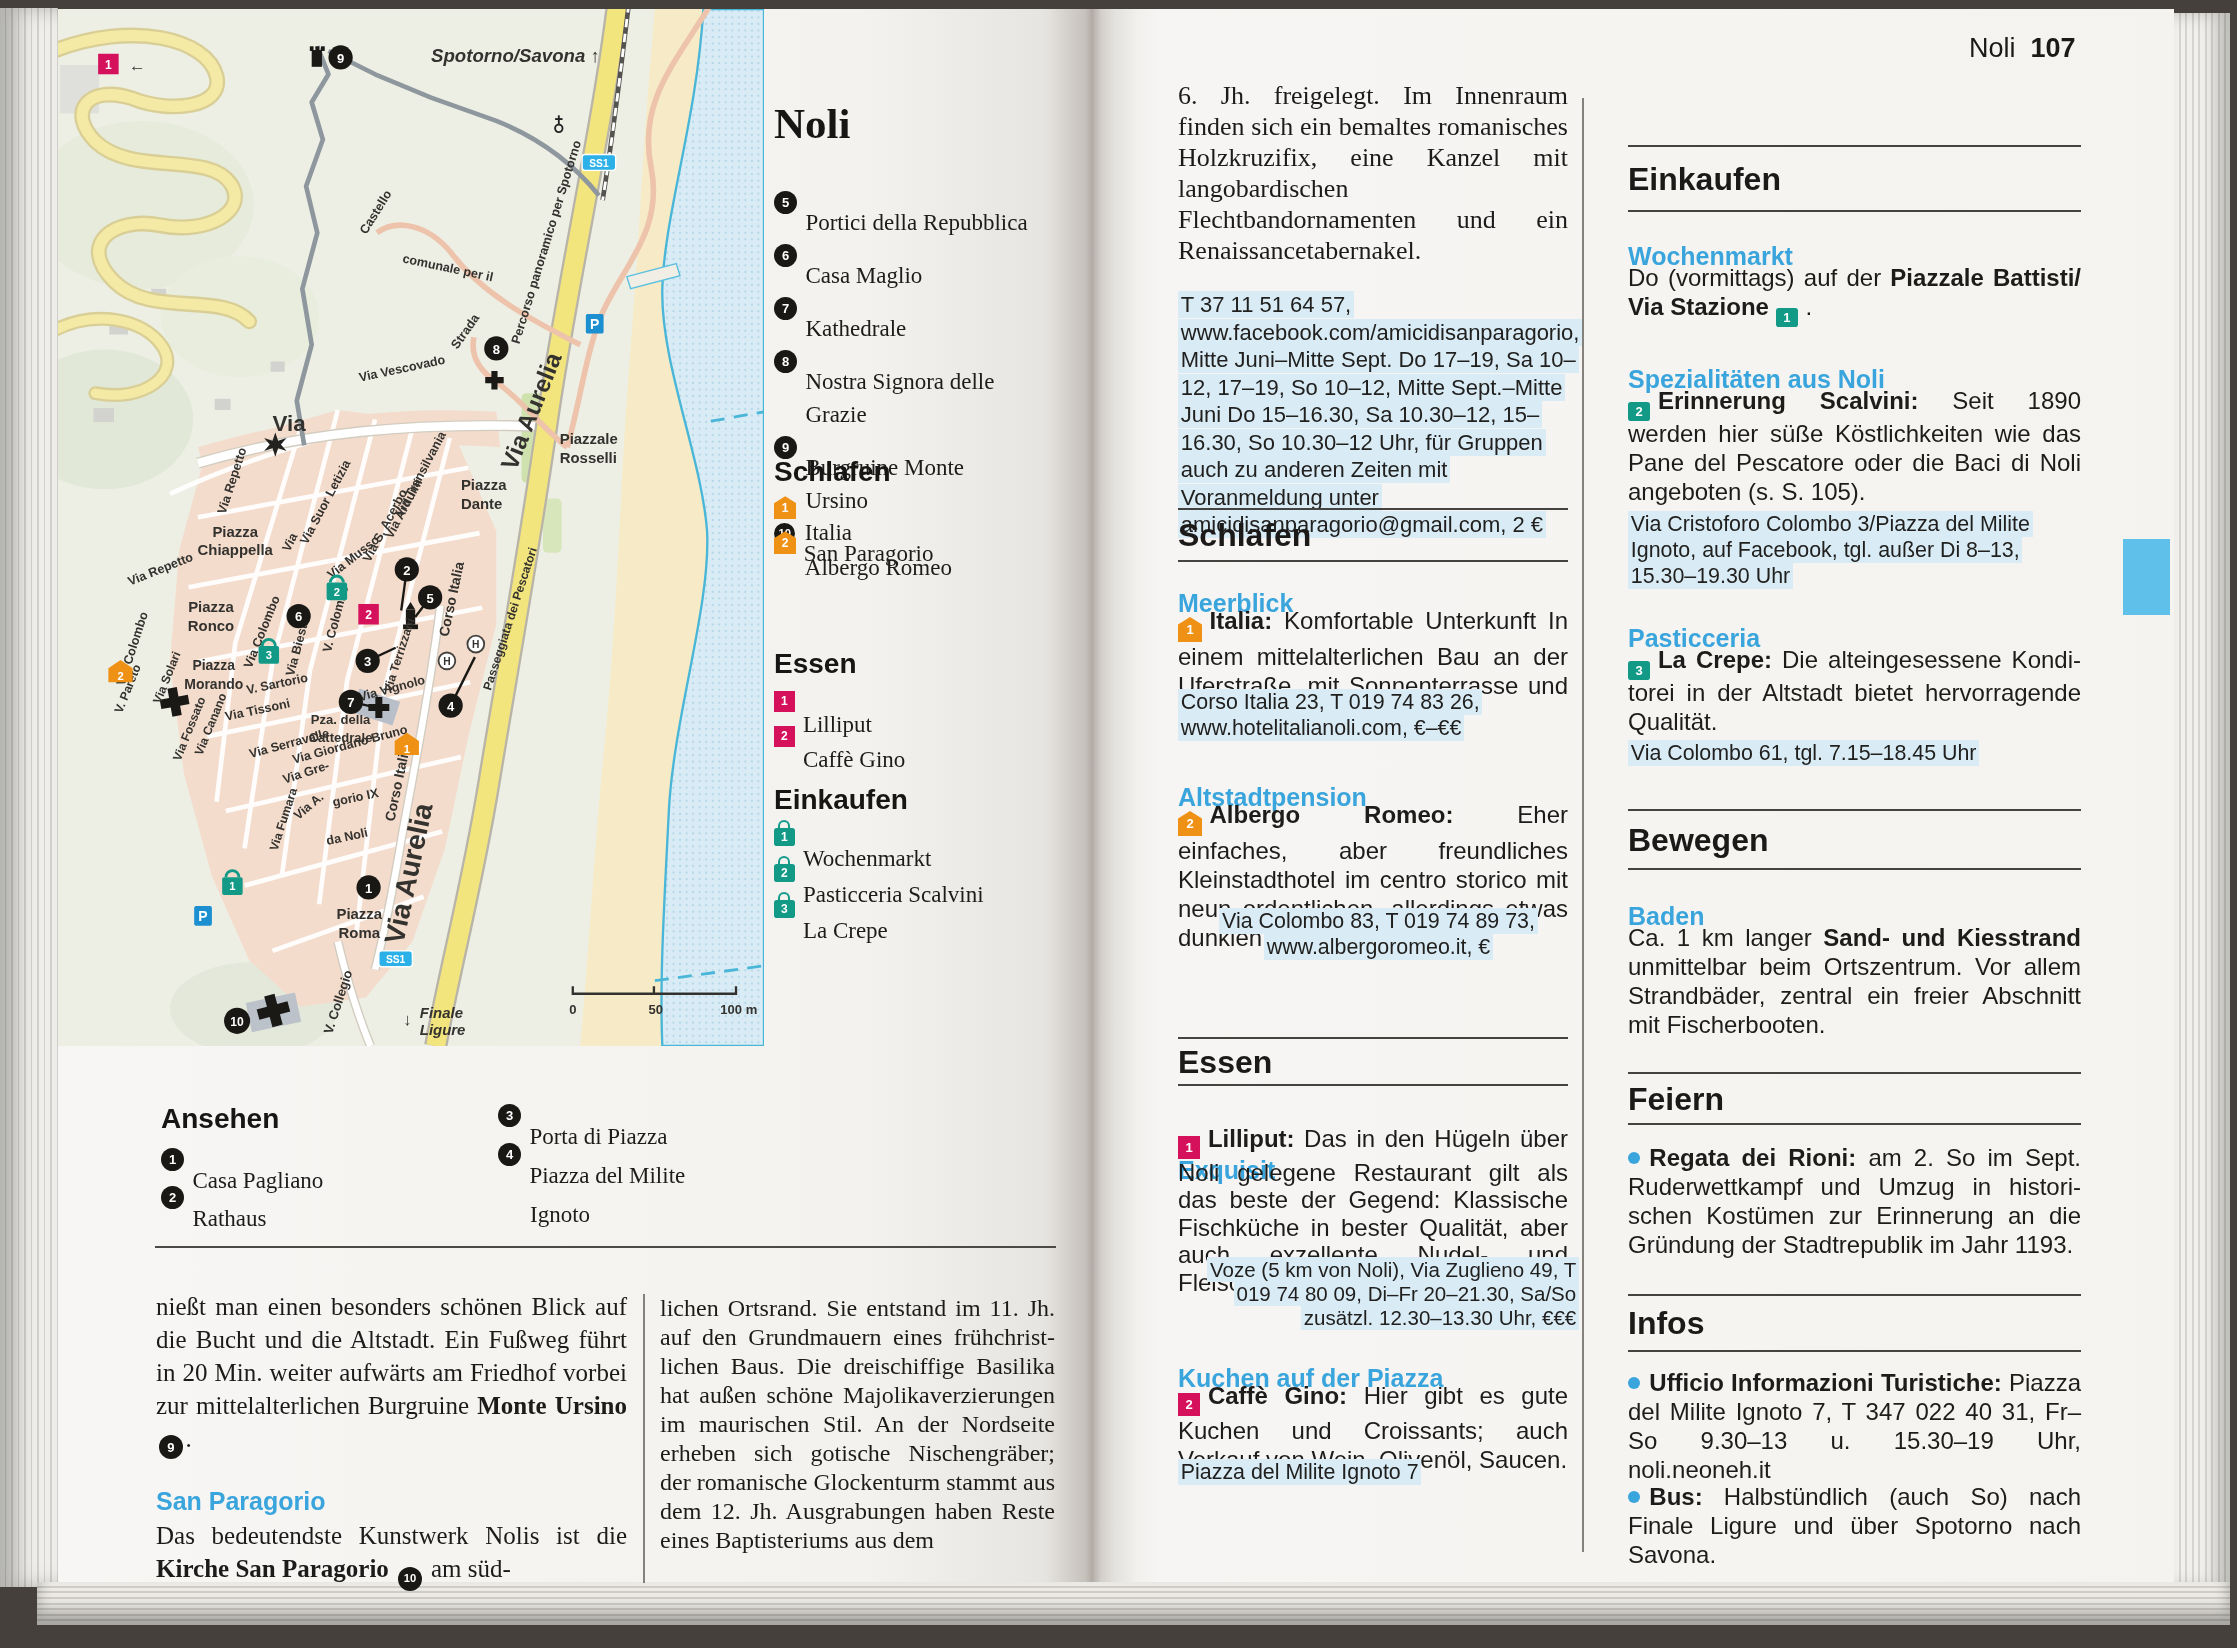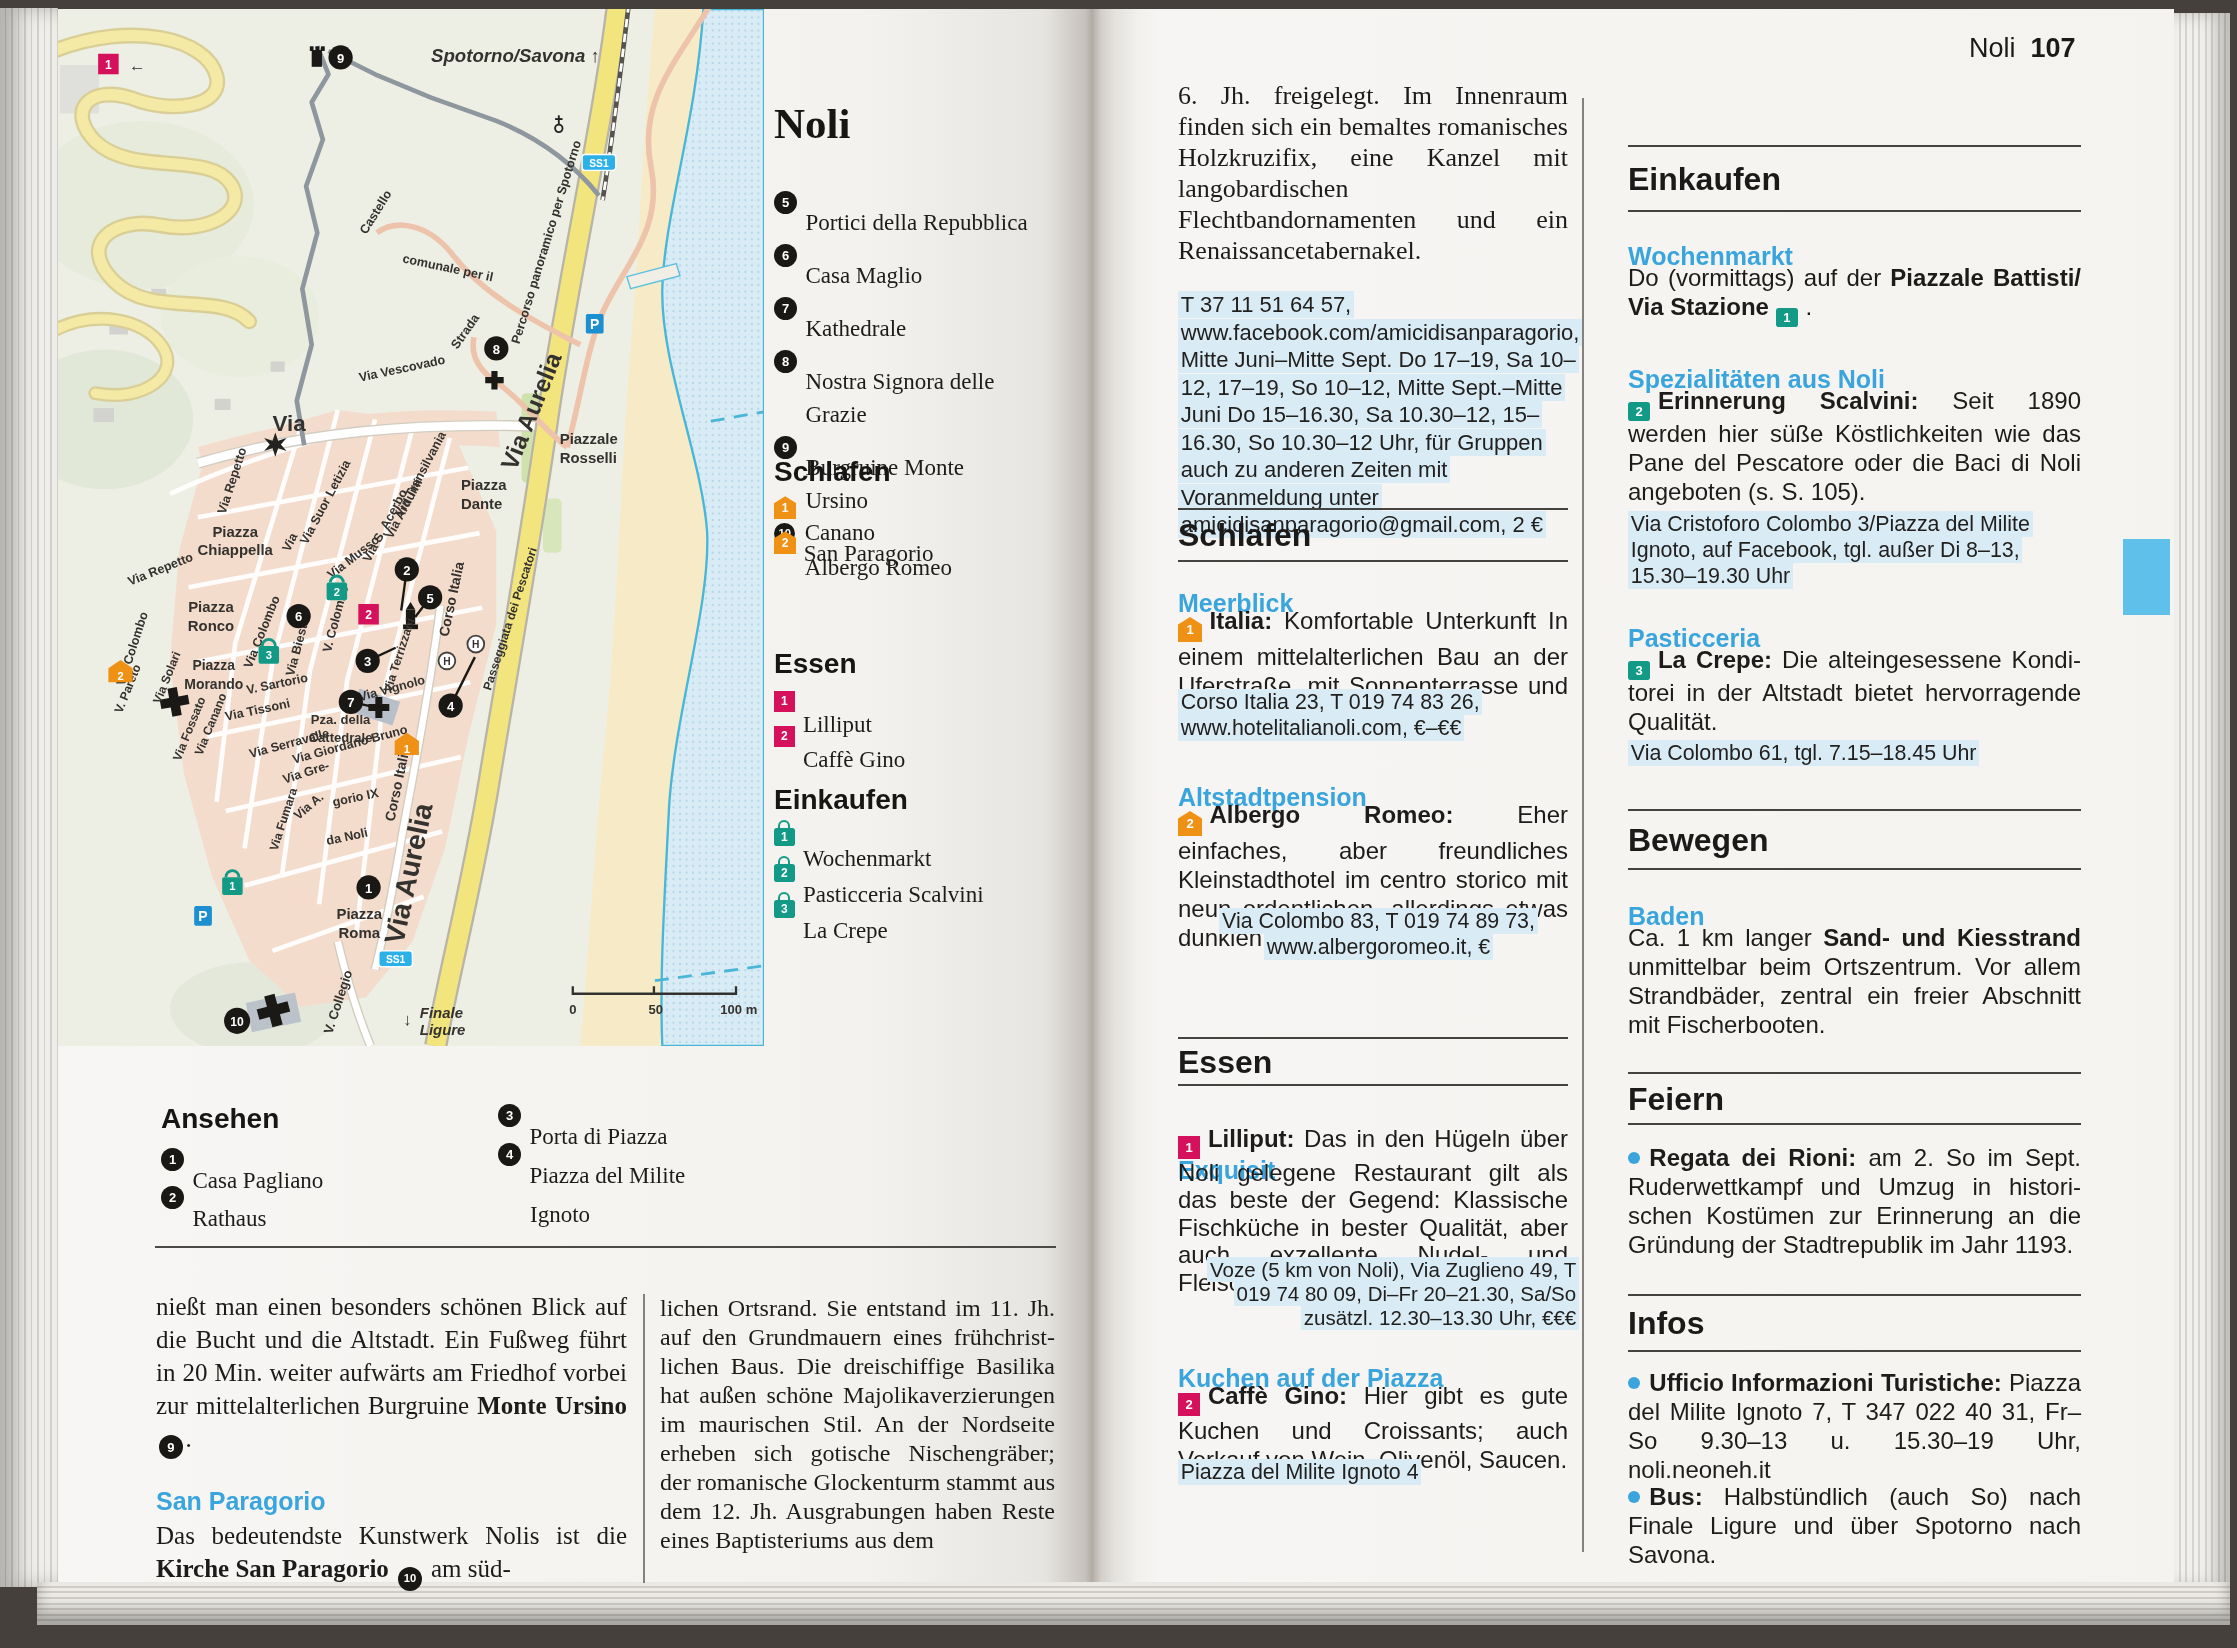--- a/index.html
+++ b/index.html
@@ -372,21 +372,21 @@
         <div class="lg-row">
             <span class="cnum sm mr8" style="margin-top:5.6px">10</span>
             <span class="txt">San Paragorio</span>
           </div>
       </div>
 
       <div class="abs lg-head" style="left:0;top:449px;">Schlafen</div>
       <div class="abs" style="left:0;top:487px;">
         <div class="lg-row" style="height:35px">
             <span class="ic house mr8">1</span>
-            <span class="txt">Canano</span>
+            <span class="txt">Italia</span>
           </div>
         <div class="lg-row" style="height:35px">
             <span class="ic house mr8">2</span>
             <span class="txt">Albergo Romeo</span>
           </div>
       </div>
 
       <div class="abs lg-head" style="left:0;top:641px;">Essen</div>
       <div class="abs" style="left:0;top:679px;">
         <div class="lg-row" style="height:35px">
@@ -482,21 +482,21 @@
     <div class="abs bsub" style="left:85px;top:1147px;text-align:right;">Exquisit</div>
     <div class="abs sbody" style="left:85px;top:1116px;width:390px;font-size:24px;line-height:27.5px;">
       <span class="ebadge sq">1</span><span class="nm">Lilliput:</span><span> Das in den Hügeln über Noli gelegene Restaurant gilt als das beste der Gegend: Klassische Fischküche in bester Qualität, aber auch exzellente Nudel- und Fleischgerichte.</span>
     </div>
     <div class="abs info" style="left:85px;top:1249px;width:401px;font-size:20.5px;line-height:24px;text-align:right;"><span class="hl">Voze (5 km von Noli), Via Zuglieno 49, T 019 74 80 09, Di–Fr 20–21.30, Sa/So zusätzl. 12.30–13.30 Uhr, €€€</span></div>
 
     <div class="abs bsub" style="left:85px;top:1355px;">Kuchen auf der Piazza</div>
     <div class="abs sbody" style="left:85px;top:1372px;width:390px;">
       <span class="ebadge sq">2</span><span class="nm">Caffè Gino:</span><span> Hier gibt es gute Kuchen und Croissants; auch Verkauf von Wein, Olivenöl, Saucen.</span>
     </div>
-    <div class="abs info" style="left:85px;top:1450px;width:401px;"><span class="hl">Piazza del Milite Ignoto 4</span></div>
+    <div class="abs info" style="left:85px;top:1450px;width:401px;"><span class="hl">Piazza del Milite Ignoto 7</span></div>
 
     <div class="abs vrule" style="left:489px;top:89px;height:1454px;"></div>
 
     <div class="abs sec" style="left:535px;top:136px;width:453px;height:63px;">
         <span>Einkaufen</span>
       </div>
 
     <div class="abs bsub" style="left:535px;top:233px;">Wochenmarkt</div>
     <div class="abs sbody" style="left:535px;top:254px;width:453px;">
       <span>Do (vormittags) auf der </span><span class="nm">Piazzale Battisti/ Via Stazione </span><span class="ebadge bagw">1</span><span>.</span>

